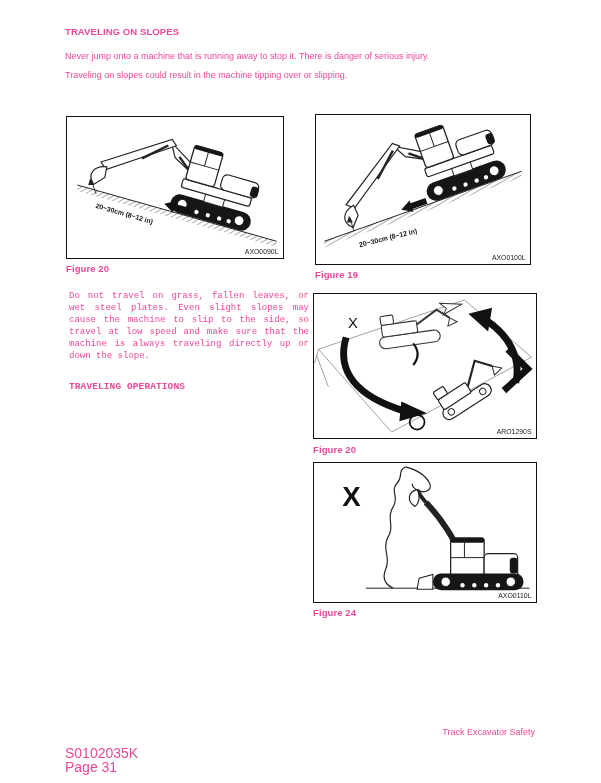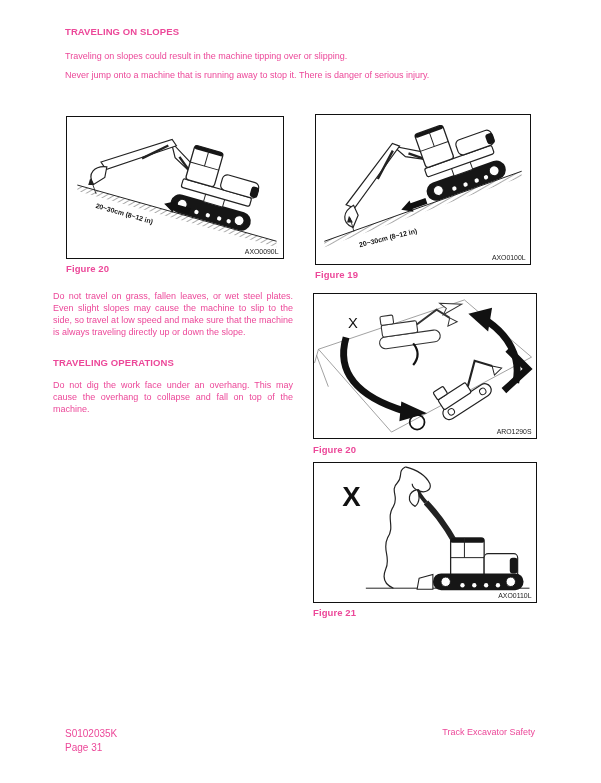--- a/index.html
+++ b/index.html
@@ -8,55 +8,55 @@
     color:#ec4899;font-family:"Liberation Sans",sans-serif;overflow:hidden;
     margin:0 auto;
   }
   .section-heading{
     font-size:9.5px;font-weight:bold;letter-spacing:.1px;margin:0 0 13px 0;
   }
   .body-par{
     font-size:9px;line-height:12px;margin:0 0 7px 0;text-align:justify;
   }
   .top-block{position:absolute;left:65px;top:26px;width:474px;}
-  .left-col{position:absolute;left:53px;top:290px;width:240px;}
+  .left-col{position:absolute;left:69px;top:290px;width:240px;font-family:Liberation Mono, monospace;}
   .left-col .body-par{margin:0 0 9px 0;}
   .left-col .section-heading{margin:19px 0 11px 0;}
   .figure-box{
     position:absolute;border:1.5px solid #111;background:#fff;box-sizing:border-box;
   }
   .figure-box svg{display:block;width:100%;height:100%;}
   .fig18{left:66px;top:116px;width:218px;height:143px;}
   .fig19{left:315px;top:114px;width:216px;height:151px;}
   .fig20{left:313px;top:293px;width:224px;height:146px;}
   .fig21{left:313px;top:462px;width:224px;height:141px;}
   .figure-caption{
     position:absolute;font-size:9.5px;font-weight:bold;letter-spacing:.1px;
   }
   .cap18{left:66px;top:263px;}
   .cap19{left:315px;top:269px;}
   .cap20{left:313px;top:444px;}
   .cap21{left:313px;top:607px;}
-  .footer-left{position:absolute;left:65px;top:727px;font-size:10px;line-height:13.5px;}
+  .footer-left{position:absolute;left:65px;top:747px;font-size:14px;line-height:13.5px;}
   .footer-right{position:absolute;right:66px;top:727px;font-size:9px;text-align:right;}
   .fig-code{font-size:7px;fill:#222;}
   .dim-label{font-size:7px;font-weight:bold;fill:#111;}
   .mark-x-thin{font-size:15px;fill:#111;}
   .mark-x-bold{font-size:28px;font-weight:bold;fill:#111;}
   svg text{font-family:"Liberation Sans",sans-serif;}
 </style>
 </head>
 <body>
 
 <div class="page">
 
   <div class="top-block">
     <div class="section-heading">TRAVELING ON SLOPES</div>
+    <p class="body-par">Never jump onto a machine that is running away to stop it. There is danger of serious injury.</p>
     <p class="body-par">Traveling on slopes could result in the machine tipping over or slipping.</p>
-    <p class="body-par">Never jump onto a machine that is running away to stop it. There is danger of serious injury.</p>
   </div>
 
   <div class="figure-box fig18">
     <svg viewBox="0 0 218 143">
       <defs>
         <pattern id="hatch18" width="4" height="4" patternUnits="userSpaceOnUse" patternTransform="rotate(60)">
           <line x1="0" y1="0" x2="0" y2="4" stroke="#555" stroke-width="1"></line>
         </pattern>
       </defs>
 
@@ -147,21 +147,20 @@
         <text class="dim-label" transform="translate(44,134) rotate(-14)">20~30cm (8~12 in)</text>
       </g>
       <text class="fig-code" x="212" y="147" text-anchor="end">AXO0100L</text>
     </svg>
   </div>
   <div class="figure-caption cap19">Figure 19</div>
 
   <div class="left-col">
     <p class="body-par">Do not travel on grass, fallen leaves, or wet steel plates. Even slight slopes may cause the machine to slip to the side, so travel at low speed and make sure that the machine is always traveling directly up or down the slope.</p>
     <div class="section-heading">TRAVELING OPERATIONS</div>
-    <p class="body-par">Do not dig the work face under an overhang. This may cause the overhang to collapse and fall on top of the machine.</p>
   </div>
 
   <div class="figure-box fig20">
     <svg viewBox="0 0 224 146">
 
       <g>
         <polygon points="4,56 152,6 220,64 78,140" fill="#fff" stroke="#888" stroke-width="0.8"></polygon>
         <line x1="4" y1="56" x2="0" y2="70" stroke="#888" stroke-width="0.8"></line>
         <line x1="2" y1="62" x2="14" y2="94" stroke="#888" stroke-width="0.8"></line>
       </g>
@@ -227,21 +226,21 @@
         <circle cx="150" cy="124" r="2.2" fill="#fff"></circle>
         <circle cx="162" cy="124" r="2.2" fill="#fff"></circle>
         <circle cx="174" cy="124" r="2.2" fill="#fff"></circle>
         <circle cx="186" cy="124" r="2.2" fill="#fff"></circle>
         <polygon points="106,117 120,113 120,128 104,128" fill="#fff" stroke="#222" stroke-width="1.1"></polygon>
       </g>
       <text class="mark-x-bold" x="28" y="44">X</text>
       <text class="fig-code" x="220" y="137" text-anchor="end">AXO0110L</text>
     </svg>
   </div>
-  <div class="figure-caption cap21">Figure 21</div>
+  <div class="figure-caption cap21">Figure 24</div>
 
   <div class="footer-left">
     <div>S0102035K</div>
     <div>Page 31</div>
   </div>
   <div class="footer-right">Track Excavator Safety</div>
 
 </div>
 
 </body></html>

